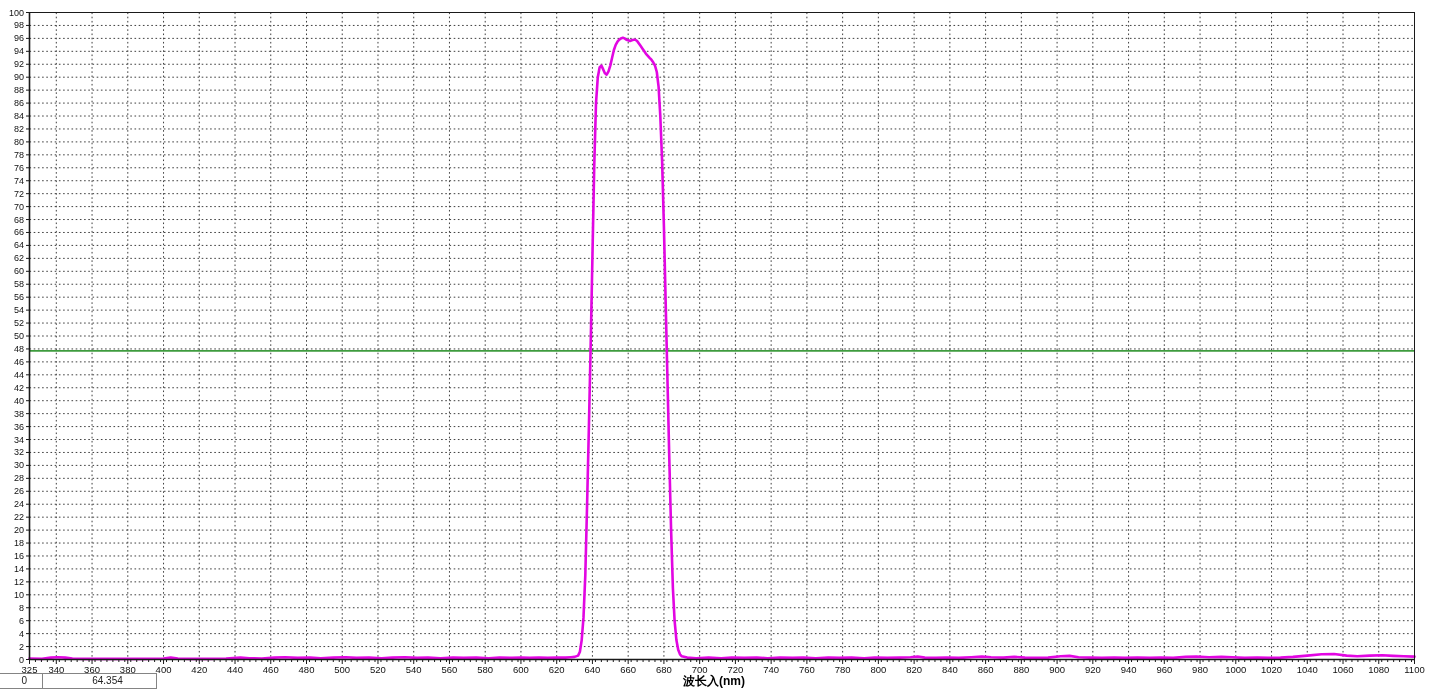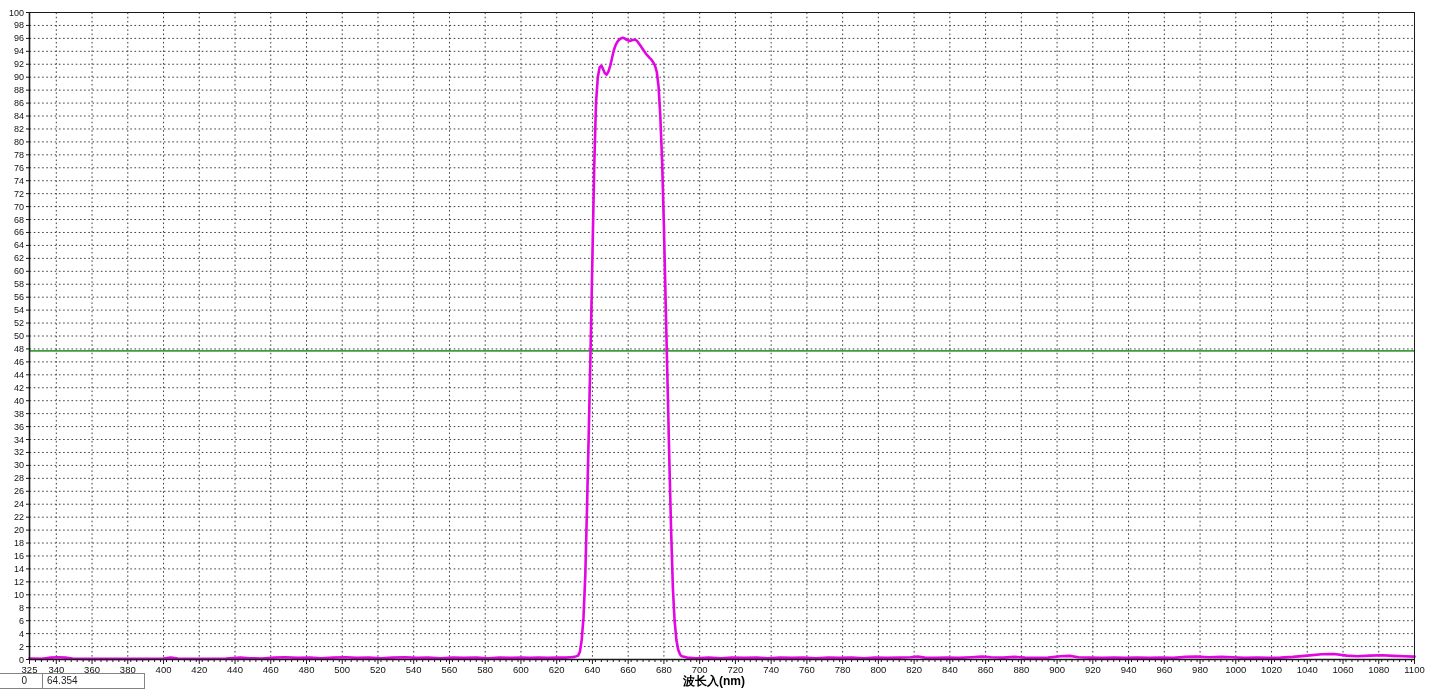--- a/index.html
+++ b/index.html
@@ -7,21 +7,21 @@
     position:relative;width:1445px;height:689px;background:#ffffff;
     overflow:hidden;font-family:"Liberation Sans","DejaVu Sans",sans-serif;
   }
   #chart-svg{position:absolute;left:0;top:0;}
   .readout{
     position:absolute;top:673px;height:14px;background:#ffffff;
     border:1px solid #848484;font-size:10px;line-height:14px;color:#222;
     white-space:nowrap;overflow:hidden;
   }
   #readout-left{left:-56px;width:82px;text-align:right;padding-right:15px;}
-  #readout-wavelength{left:42px;width:97px;text-align:left;padding-left:4px;}
+  #readout-wavelength{left:42px;width:97px;text-align:center;padding-left:16px;}
 </style>
 </head>
 <body>
 
 <div class="screen">
   <svg id="chart-svg" width="1445" height="689">
       <line x1="29.5" x2="1414.5" y1="646.56" y2="646.56" stroke="#3f3f3f" stroke-width="1" stroke-dasharray="1.6 2.6"></line>
       <line x1="29.5" x2="1414.5" y1="633.62" y2="633.62" stroke="#3f3f3f" stroke-width="1" stroke-dasharray="1.6 2.6"></line>
       <line x1="29.5" x2="1414.5" y1="620.68" y2="620.68" stroke="#3f3f3f" stroke-width="1" stroke-dasharray="1.6 2.6"></line>
       <line x1="29.5" x2="1414.5" y1="607.74" y2="607.74" stroke="#3f3f3f" stroke-width="1" stroke-dasharray="1.6 2.6"></line>

